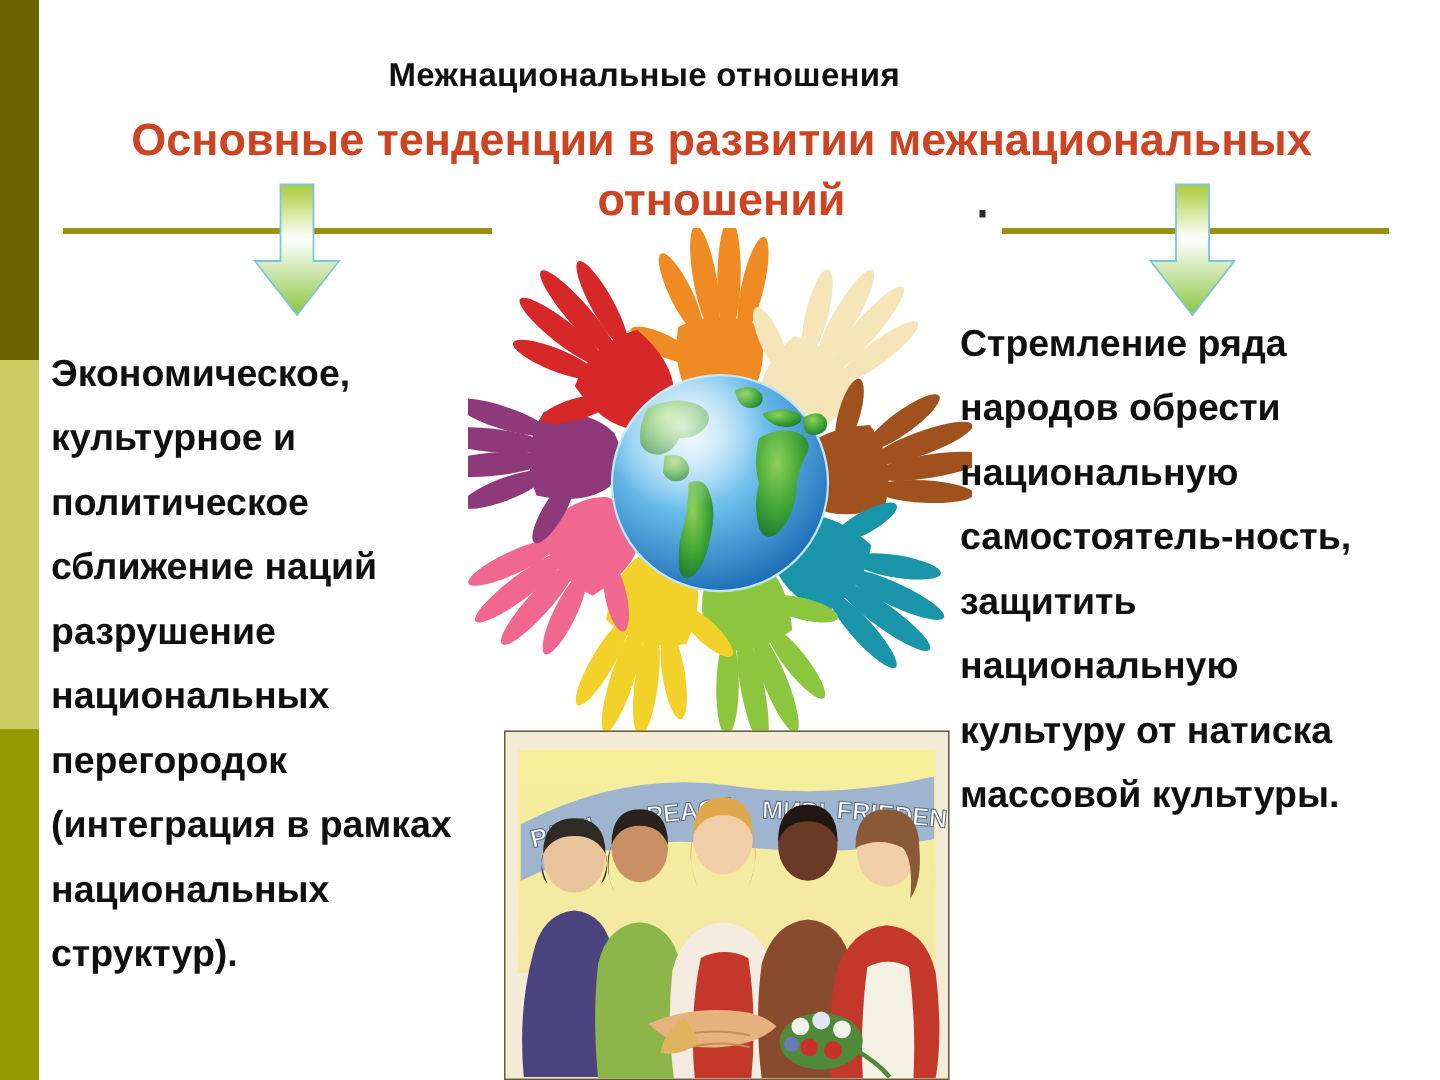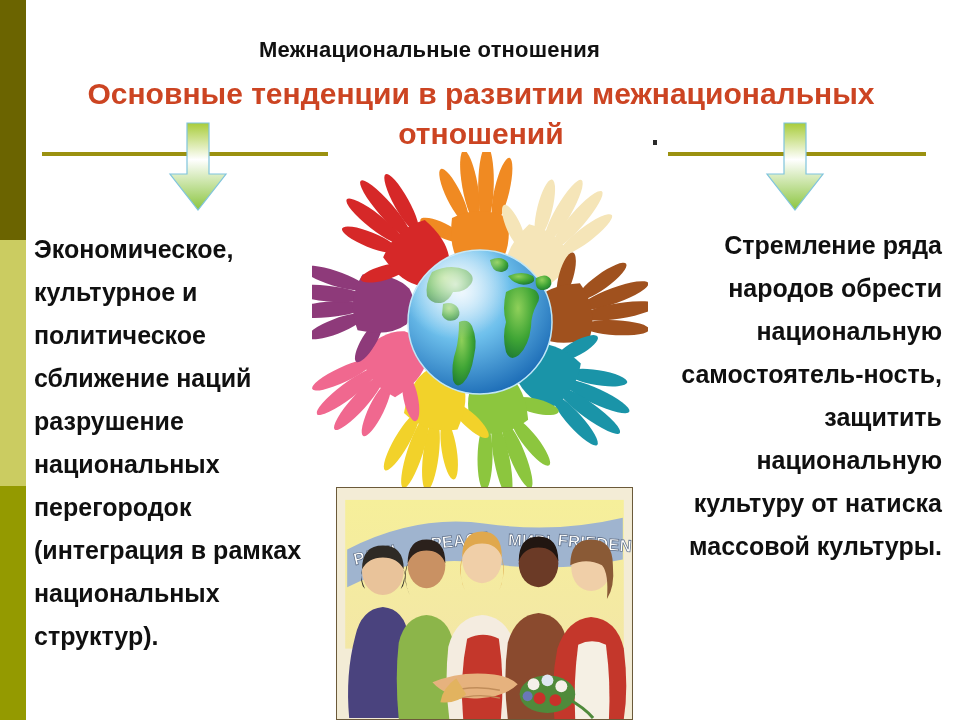--- a/index.html
+++ b/index.html
@@ -101,23 +101,23 @@
     white-space: pre-line;
   }
   .col-left {
     left: 34px;
     top: 228px;
     width: 310px;
     text-align: left;
   }
   .col-right {
     left: 640px;
-    top: 224px;
+    top: 208px;
     width: 302px;
-    text-align: right;
+    text-align: left;
   }
 
   
   .artwork-hands {
     position: absolute;
     left: 312px;
     top: 152px;
     width: 336px;
     height: 336px;
   }

